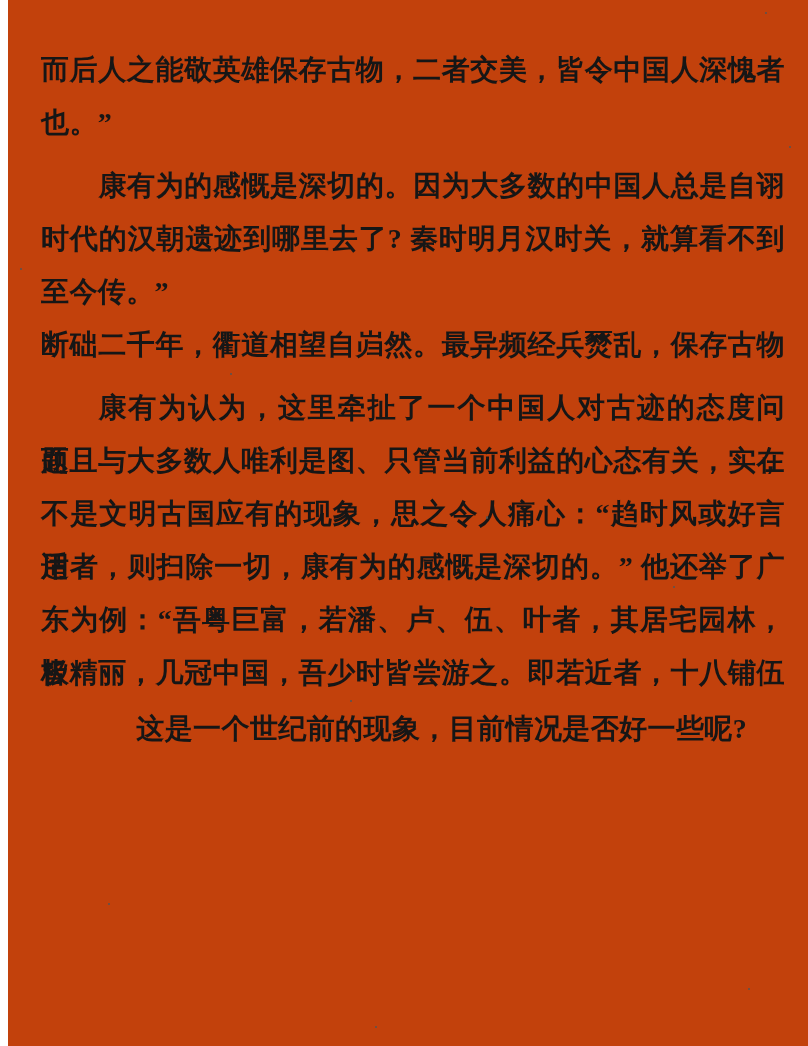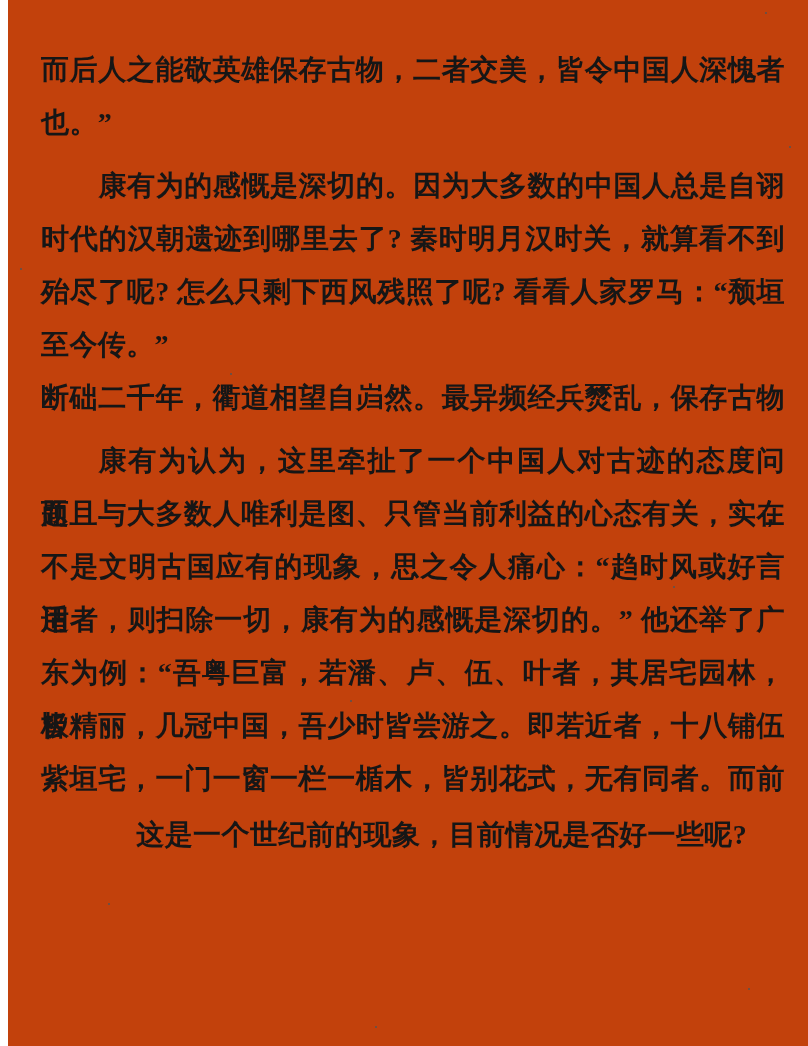--- a/index.html
+++ b/index.html
@@ -60,30 +60,28 @@
   }
 </style>
 </head>
 <body>
 
 <div class="page">
   <div class="line full">而后人之能敬英雄保存古物，二者交美，皆令中国人深愧者</div>
   <div class="line">也。”</div>
   <div class="line full indent parafirst">康有为的感慨是深切的。因为大多数的中国人总是自诩</div>
   <div class="line full">时代的汉朝遗迹到哪里去了? 秦时明月汉时关，就算看不到</div>
-  <div class="line full">殆尽了呢? 怎么只剩下西风残照了呢? 看看人家罗马：“颓垣</div>
   <div class="line">至今传。”</div>
   <div class="line full">断础二千年，衢道相望自岿然。最异频经兵燹乱，保存古物</div>
   <div class="line full indent parafirst">康有为认为，这里牵扯了一个中国人对古迹的态度问题，</div>
   <div class="line full">而且与大多数人唯利是图、只管当前利益的心态有关，实在</div>
   <div class="line full">不是文明古国应有的现象，思之令人痛心：“趋时风或好言适</div>
   <div class="line full">用者，则扫除一切，康有为的感慨是深切的。” 他还举了广</div>
   <div class="line full">东为例：“吾粤巨富，若潘、卢、伍、叶者，其居宅园林，皆</div>
   <div class="line full">极精丽，几冠中国，吾少时皆尝游之。即若近者，十八铺伍</div>
-  <div class="line full">紫垣宅，一门一窗一栏一楯木，皆别花式，无有同者。而前</div>
   <div class="line indent lastpara">这是一个世纪前的现象，目前情况是否好一些呢?</div>
 
   <span class="speckle" style="left:757px; top:12px;  width:2px; height:2px;"></span>
   <span class="speckle" style="left:781px; top:146px; width:2px; height:2px;"></span>
   <span class="speckle" style="left:12px;  top:268px; width:2px; height:2px;"></span>
   <span class="speckle" style="left:222px; top:373px; width:2px; height:2px;"></span>
   <span class="speckle" style="left:478px; top:516px; width:2px; height:3px;"></span>
   <span class="speckle" style="left:665px; top:586px; width:2px; height:2px;"></span>
   <span class="speckle" style="left:342px; top:700px; width:2px; height:2px;"></span>
   <span class="speckle" style="left:100px; top:903px; width:2px; height:2px;"></span>

